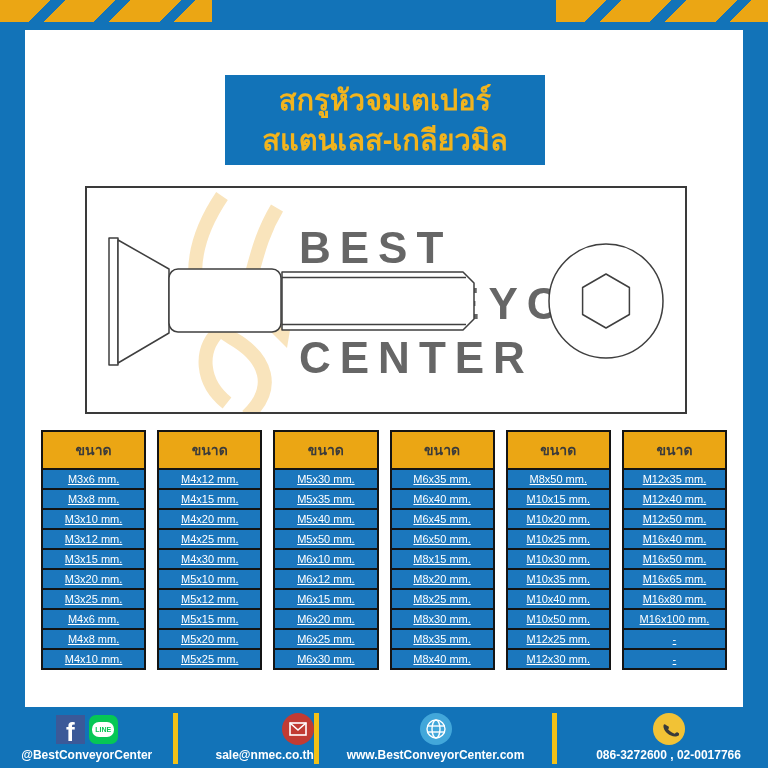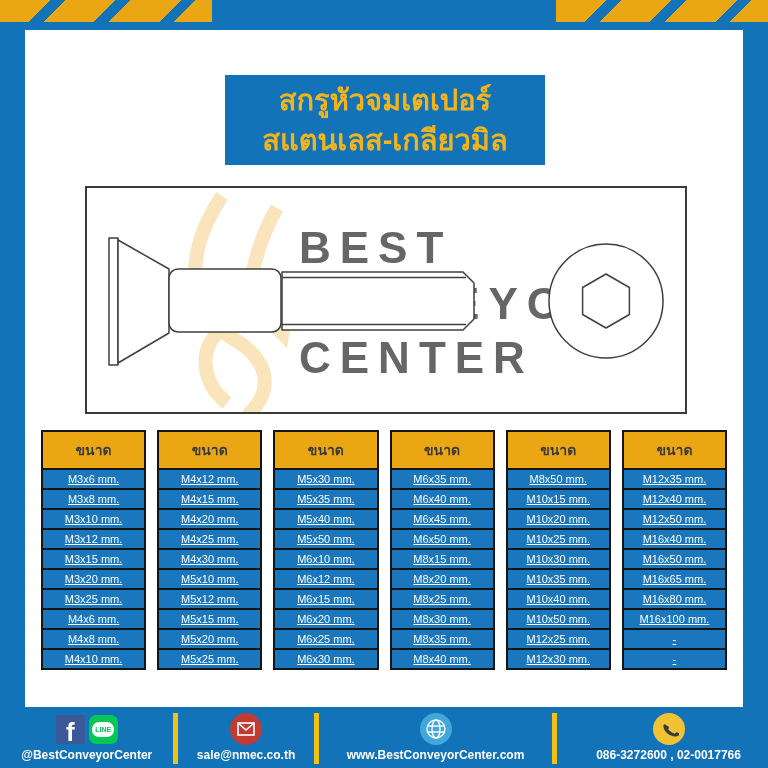--- a/index.html
+++ b/index.html
@@ -36,21 +36,21 @@
                   display:flex;align-items:center;justify-content:center;text-decoration:underline;}
   .size-table .rw:last-child{border-bottom:none;border-radius:9px;}
   
   .footer{position:absolute;left:0;bottom:0;width:768px;height:61px;background:#1273b8;
           display:flex;align-items:stretch;}
   .f-sec{display:flex;flex-direction:column;align-items:center;justify-content:flex-start;
          padding-top:5px;}
   .f-sec .icons{height:34px;display:flex;align-items:center;gap:4px;}
   .f-label{color:#ffffff;font-weight:bold;font-size:12px;margin-top:2px;white-space:nowrap;}
   .f-div{width:5px;background:#f2c118;margin:6px 0 4px 0;}
-  .s1{width:184px;} .s2{width:144px;} .s3{width:248px;} .s4{width:211px;margin-left:12px;}
+  .s1{width:184px;} .s2{width:144px;align-items:flex-end;} .s3{width:248px;} .s4{width:211px;margin-left:12px;}
   .fb-icon{width:29px;height:29px;background:#3b5998;display:flex;align-items:flex-end;
            justify-content:center;overflow:hidden;}
   .fb-icon span{color:#fff;font-weight:bold;font-size:26px;line-height:24px;}
   .line-icon{width:29px;height:29px;background:#06c755;border-radius:7px;display:flex;
              align-items:center;justify-content:center;}
   .line-bubble{width:22px;height:15px;background:#fff;border-radius:7px;display:flex;
                align-items:center;justify-content:center;}
   .line-bubble span{color:#06c755;font-weight:bold;font-size:7px;letter-spacing:0;}
   .round-icon{width:32px;height:32px;border-radius:50%;display:flex;align-items:center;
               justify-content:center;}

